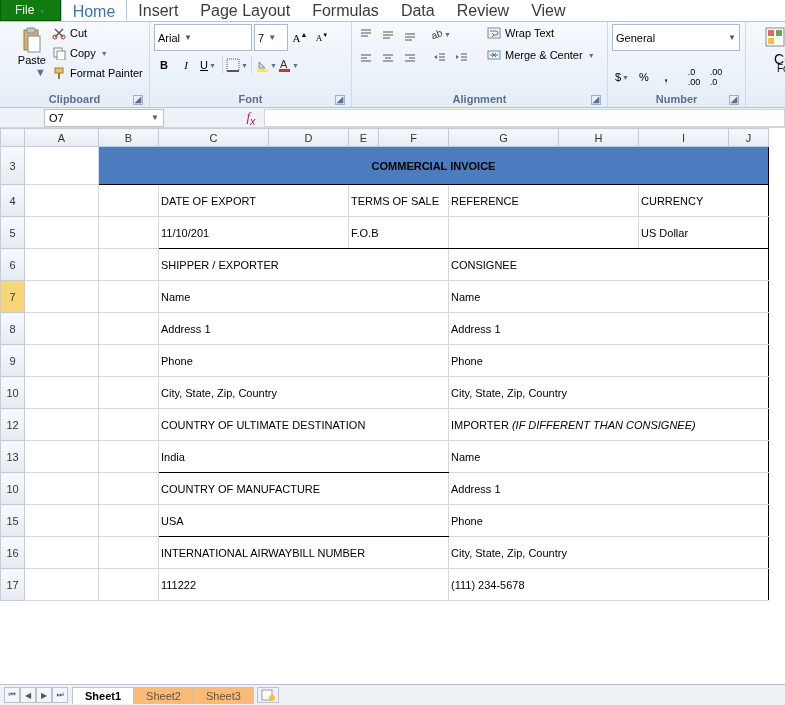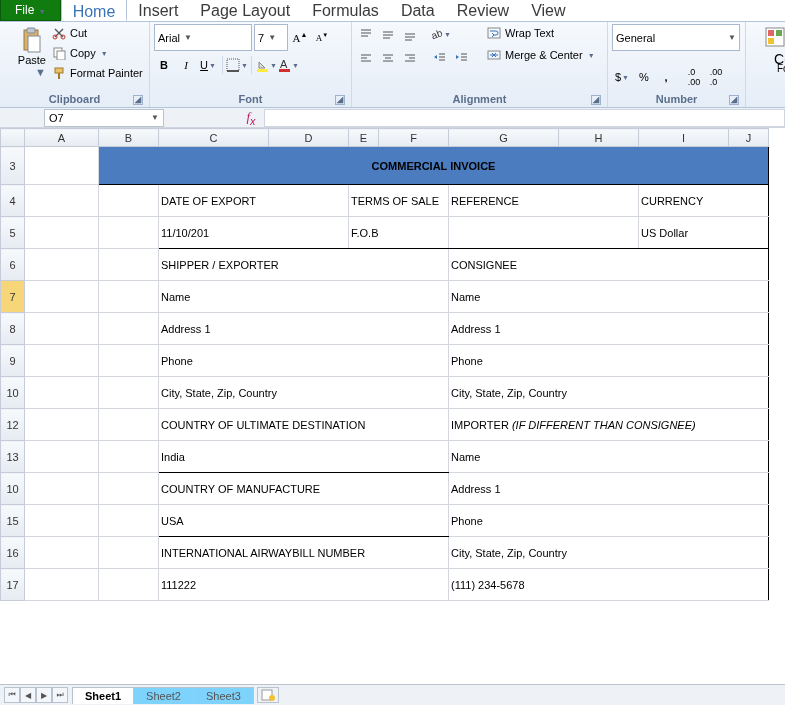--- a/index.html
+++ b/index.html
@@ -57,21 +57,21 @@
   .bTop { border-top: 1px solid #000 !important; }
   .bBot { border-bottom: 1px solid #000 !important; }
   .bLeft { border-left: 1px solid #000 !important; }
   .bRight { border-right: 1px solid #000 !important; }
   .ital { font-style: italic; }
 
   
   .sheetbar { display: flex; align-items: center; height: 21px; background: #eef2f7; border-top: 1px solid #b9c3d0; font-size: 11px; }
   .navset { display: flex; gap: 0; margin: 0 4px; }
   .navbtn { width: 16px; height: 16px; border: 1px solid #b9c3d0; background: #f3f6fa; display: flex; align-items: center; justify-content: center; font-size: 8px; color: #555; }
-  .stab { padding: 2px 12px; border: 1px solid #b9c3d0; border-bottom: none; background: #7dd3fc; margin-right: -1px; color: #555; }
+  .stab { padding: 2px 12px; border: 1px solid #b9c3d0; border-bottom: none; background: #fdba74; margin-right: -1px; color: #555; }
   .stab.active { background: #fff; color: #000; font-weight: bold; }
   .newtab { width: 22px; height: 16px; border: 1px solid #b9c3d0; margin-left: 4px; display: flex; align-items: center; justify-content: center; }
 </style>
 </head>
 <body>
 
 <div class="tabs">
   <div class="tab-file"><span>File</span> <span class="splitdd">▼</span></div>
   <div class="tab active">Home</div>
   <div class="tab">Insert</div>

